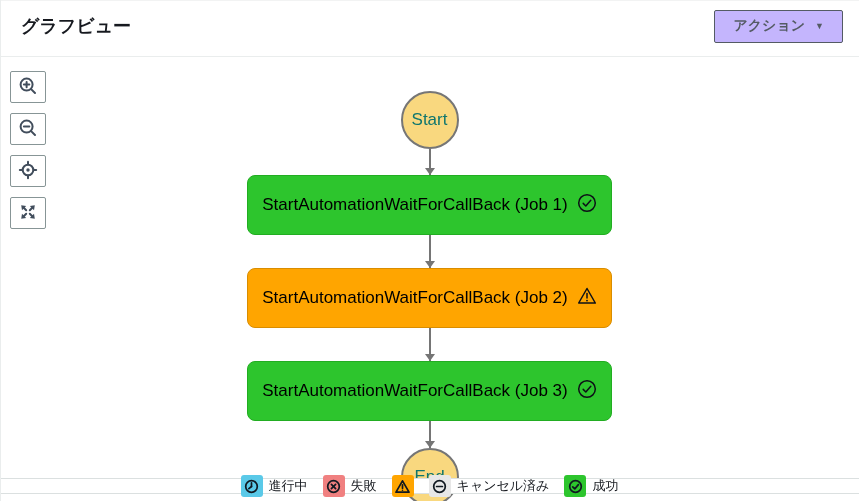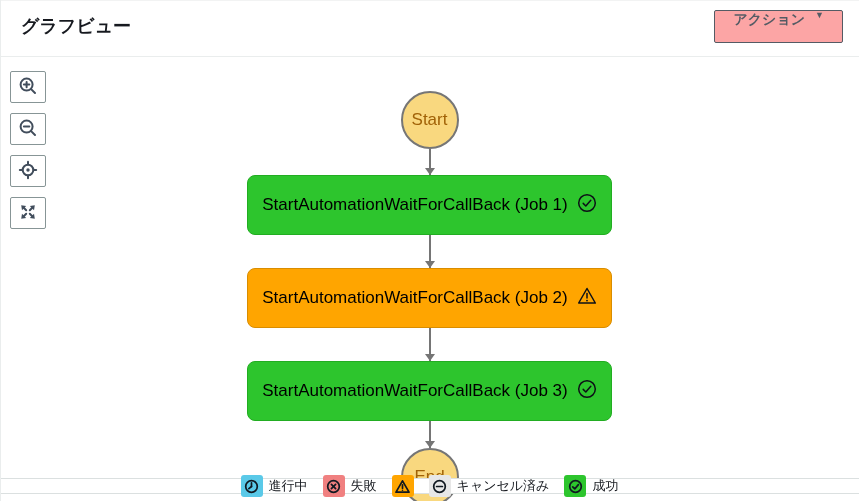--- a/index.html
+++ b/index.html
@@ -13,22 +13,22 @@
   .left-line { position:absolute; top:0; left:0; bottom:0; width:1px; background:#eaeded; }
 
   
   .header {
     height:57px; border-bottom:1px solid #eaeded;
     display:flex; align-items:center; justify-content:space-between;
     padding:0 16px 4px 21px;
   }
   .page-title { font-size:18px; font-weight:700; color:#16191f; }
   .action-btn {
-    display:inline-flex; gap:10px;
-    height:33px; padding:0 18px; background:#fca5a5;
+    display:inline-flex; align-items:center; gap:10px;
+    height:33px; padding:0 18px; background:#c4b5fd;
     border:1px solid #545b64; border-radius:2px;
     color:#545b64; font-weight:700; font-size:14px;
     font-family:inherit; cursor:pointer;
   }
   .action-btn .caret { font-size:9px; line-height:1; }
 
   
   .toolbar { position:absolute; left:10px; top:71px; display:flex; flex-direction:column; gap:10px; }
   .tool-btn {
     width:36px; height:32px; background:#fff; border:1px solid #879596;
@@ -36,21 +36,21 @@
     padding:0; cursor:pointer;
   }
   .tool-btn svg { stroke:#414d5c; fill:none; stroke-width:2; stroke-linecap:round; }
 
   
   .graph { position:absolute; top:57px; left:0; right:0; display:flex; flex-direction:column; align-items:center; }
   .node-circle {
     width:58px; height:58px; border-radius:50%;
     background:#f9d87f; border:2px solid #767676;
     display:flex; align-items:center; justify-content:center;
-    font-size:17px; color:#a16207;
+    font-size:17px; color:#0f766e;
   }
   .node-start { margin-top:34px; }
   .edge { width:2px; background:#757575; position:relative; }
   .edge::after {
     content:""; position:absolute; bottom:0; left:-4px; width:0; height:0;
     border-left:5px solid transparent; border-right:5px solid transparent;
     border-top:7px solid #757575;
   }
   .edge-1 { height:26px; } .edge-2 { height:33px; } .edge-3 { height:33px; } .edge-4 { height:27px; }
   .task {

